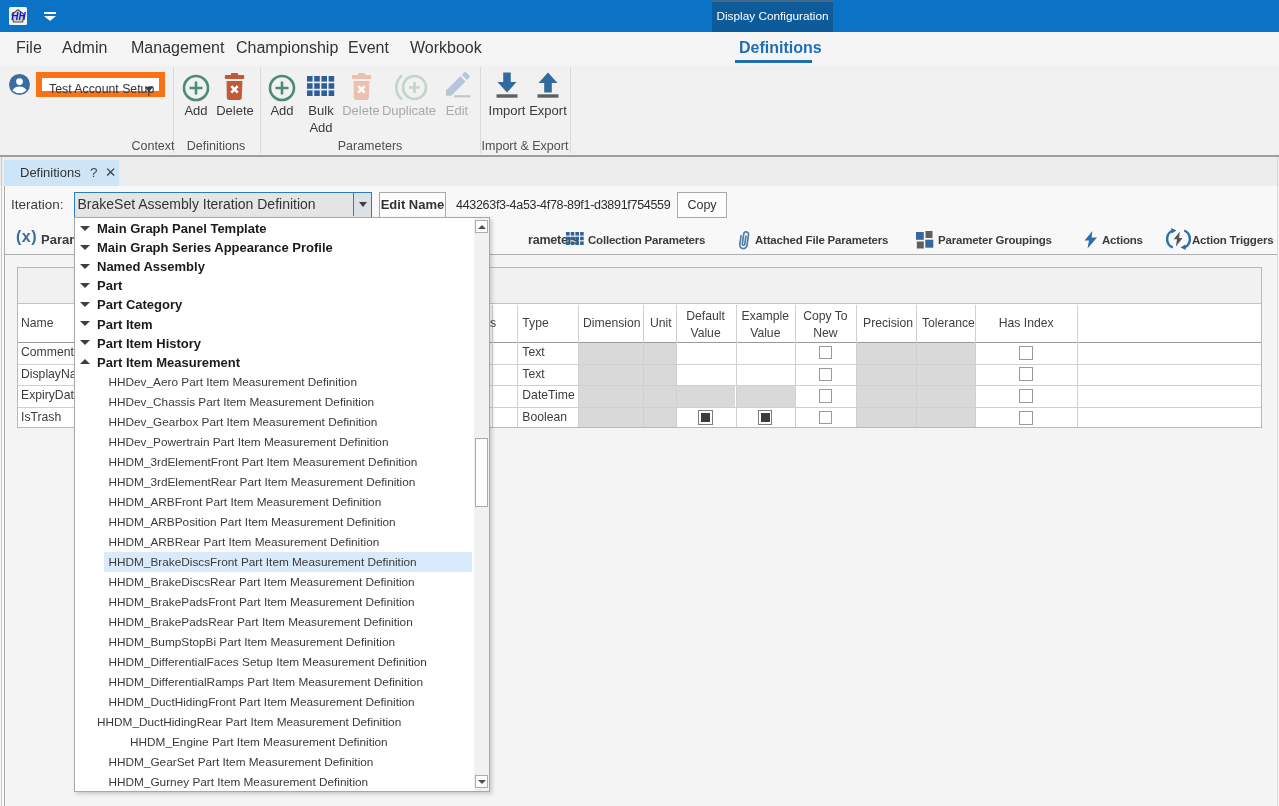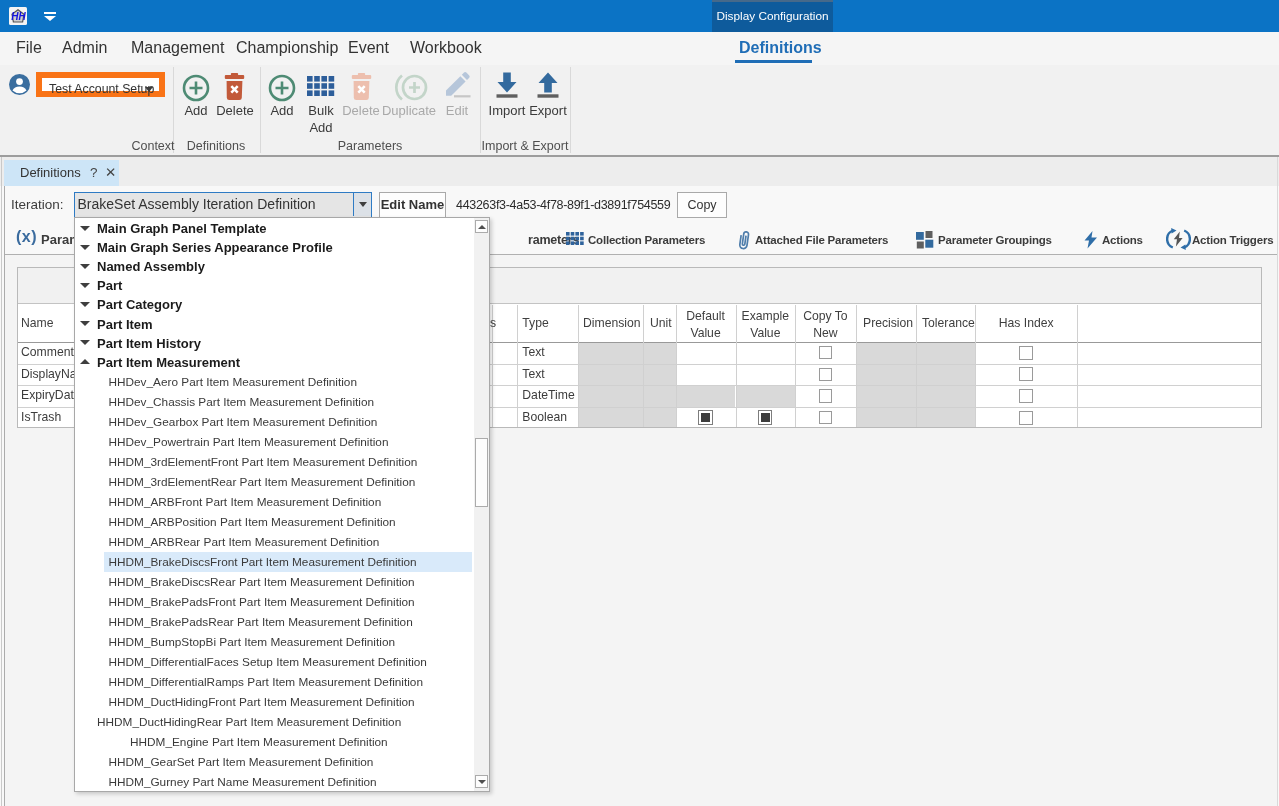--- a/index.html
+++ b/index.html
@@ -318,20 +318,20 @@
 <span class="abs ddl" style="left:108.5px;top:571.8px;line-height:20.0px;">HHDM_BrakeDiscsRear Part Item Measurement Definition</span>
 <span class="abs ddl" style="left:108.5px;top:591.8px;line-height:20.0px;">HHDM_BrakePadsFront Part Item Measurement Definition</span>
 <span class="abs ddl" style="left:108.5px;top:611.8px;line-height:20.0px;">HHDM_BrakePadsRear Part Item Measurement Definition</span>
 <span class="abs ddl" style="left:108.5px;top:631.8px;line-height:20.0px;">HHDM_BumpStopBi Part Item Measurement Definition</span>
 <span class="abs ddl" style="left:108.5px;top:651.8px;line-height:20.0px;">HHDM_DifferentialFaces Setup Item Measurement Definition</span>
 <span class="abs ddl" style="left:108.5px;top:671.8px;line-height:20.0px;">HHDM_DifferentialRamps Part Item Measurement Definition</span>
 <span class="abs ddl" style="left:108.5px;top:691.8px;line-height:20.0px;">HHDM_DuctHidingFront Part Item Measurement Definition</span>
 <span class="abs ddl" style="left:97px;top:711.8px;line-height:20.0px;">HHDM_DuctHidingRear Part Item Measurement Definition</span>
 <span class="abs ddl" style="left:108px;top:731.8px;line-height:20.0px;margin-left:22px;">HHDM_Engine Part Item Measurement Definition</span>
 <span class="abs ddl" style="left:108.5px;top:751.8px;line-height:20.0px;">HHDM_GearSet Part Item Measurement Definition</span>
-<span class="abs ddl" style="left:108.5px;top:771.8px;line-height:20.0px;">HHDM_Gurney Part Name Measurement Definition</span>
+<span class="abs ddl" style="left:108.5px;top:771.8px;line-height:20.0px;">HHDM_Gurney Part Item Measurement Definition</span>
 <div class="abs" style="left:473.5px;top:217.5px;width:15.5px;height:573.5px;background:#f1f1f1;"></div>
 <div class="abs" style="left:475px;top:220px;width:13px;height:13px;background:#fdfdfd;border:1px solid #ababab;"></div>
 <div class="abs" style="left:477.5px;top:224.5px;width:0;height:0;border-left:4px solid transparent;border-right:4px solid transparent;border-bottom:4.5px solid #4f4f4f;"></div>
 <div class="abs" style="left:475px;top:775px;width:13px;height:13px;background:#fdfdfd;border:1px solid #ababab;"></div>
 <div class="abs" style="left:477.5px;top:780px;width:0;height:0;border-left:4px solid transparent;border-right:4px solid transparent;border-top:4.5px solid #4f4f4f;"></div>
 <div class="abs" style="left:474.5px;top:438px;width:13.5px;height:69px;background:#fdfdfd;border:1px solid #ababab;"></div>
 <style>.ddb { font-size:13px; font-weight:bold; color:#1b1b1b; } .ddl { font-size:11.8px; color:#3a3a3a; } .th { font-size:12.2px; color:#3f3f3f; } .td { font-size:12.2px; color:#3c3c3c; }</style>
 
 </body></html>

